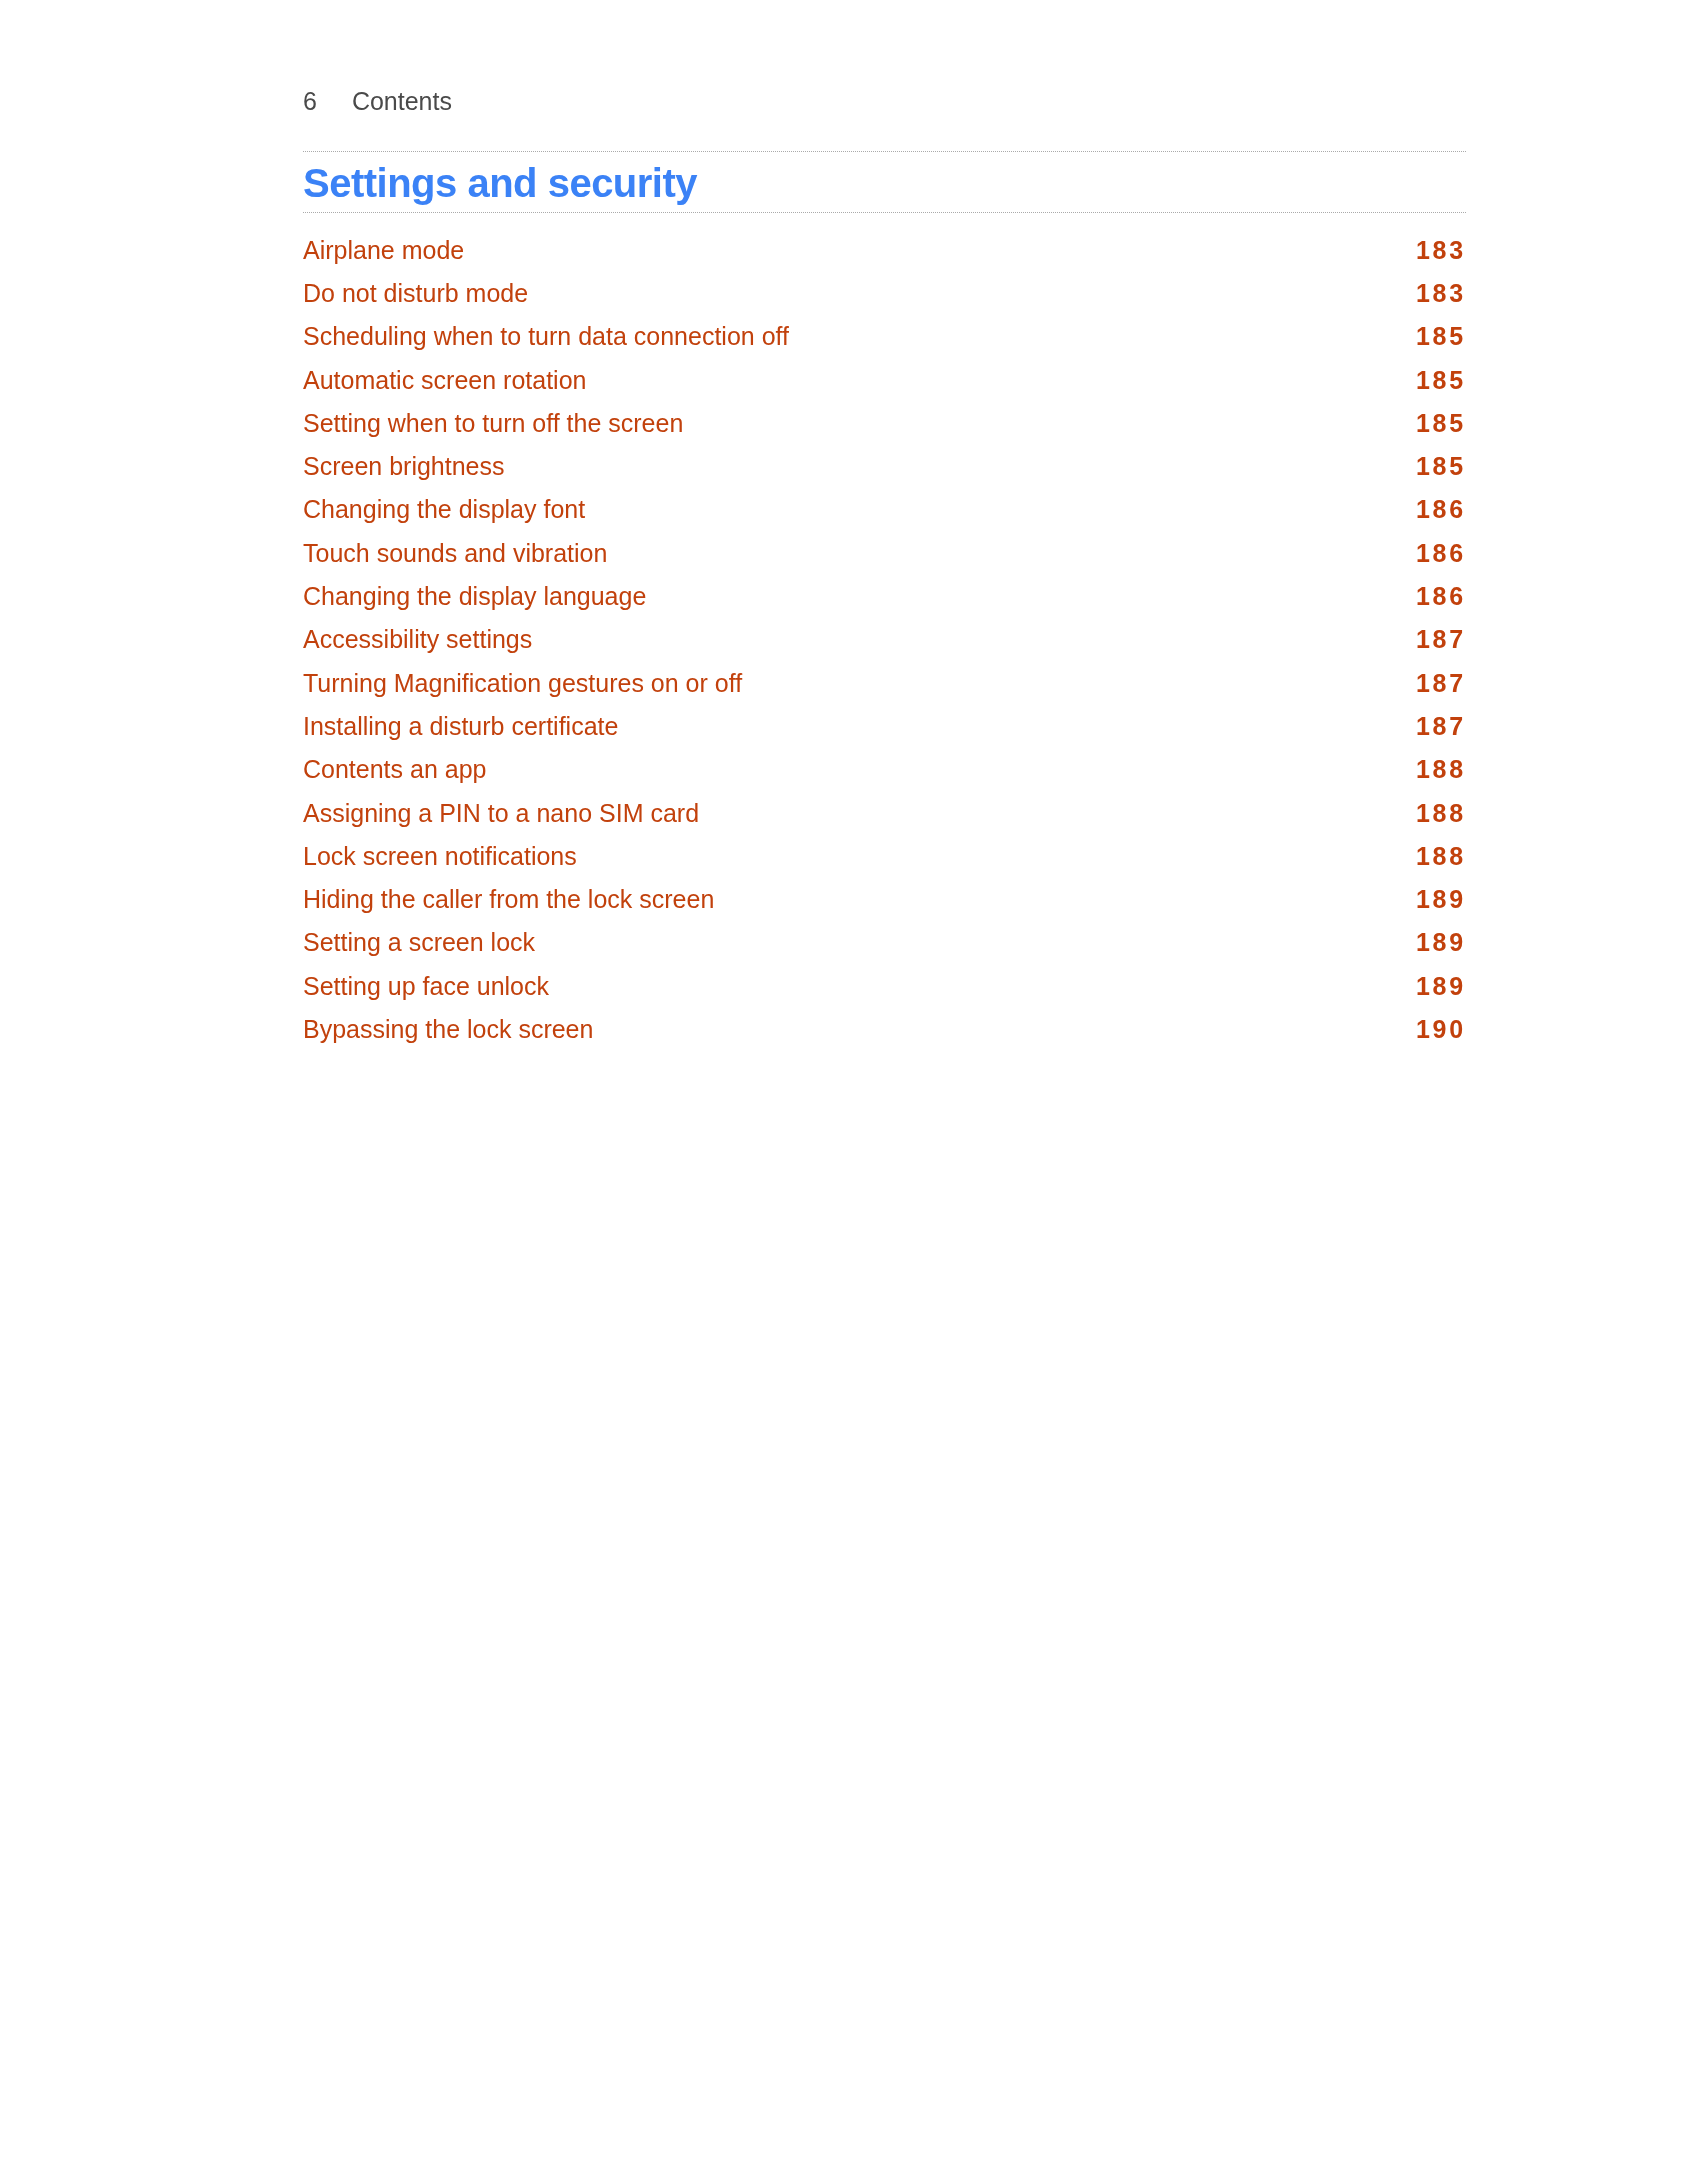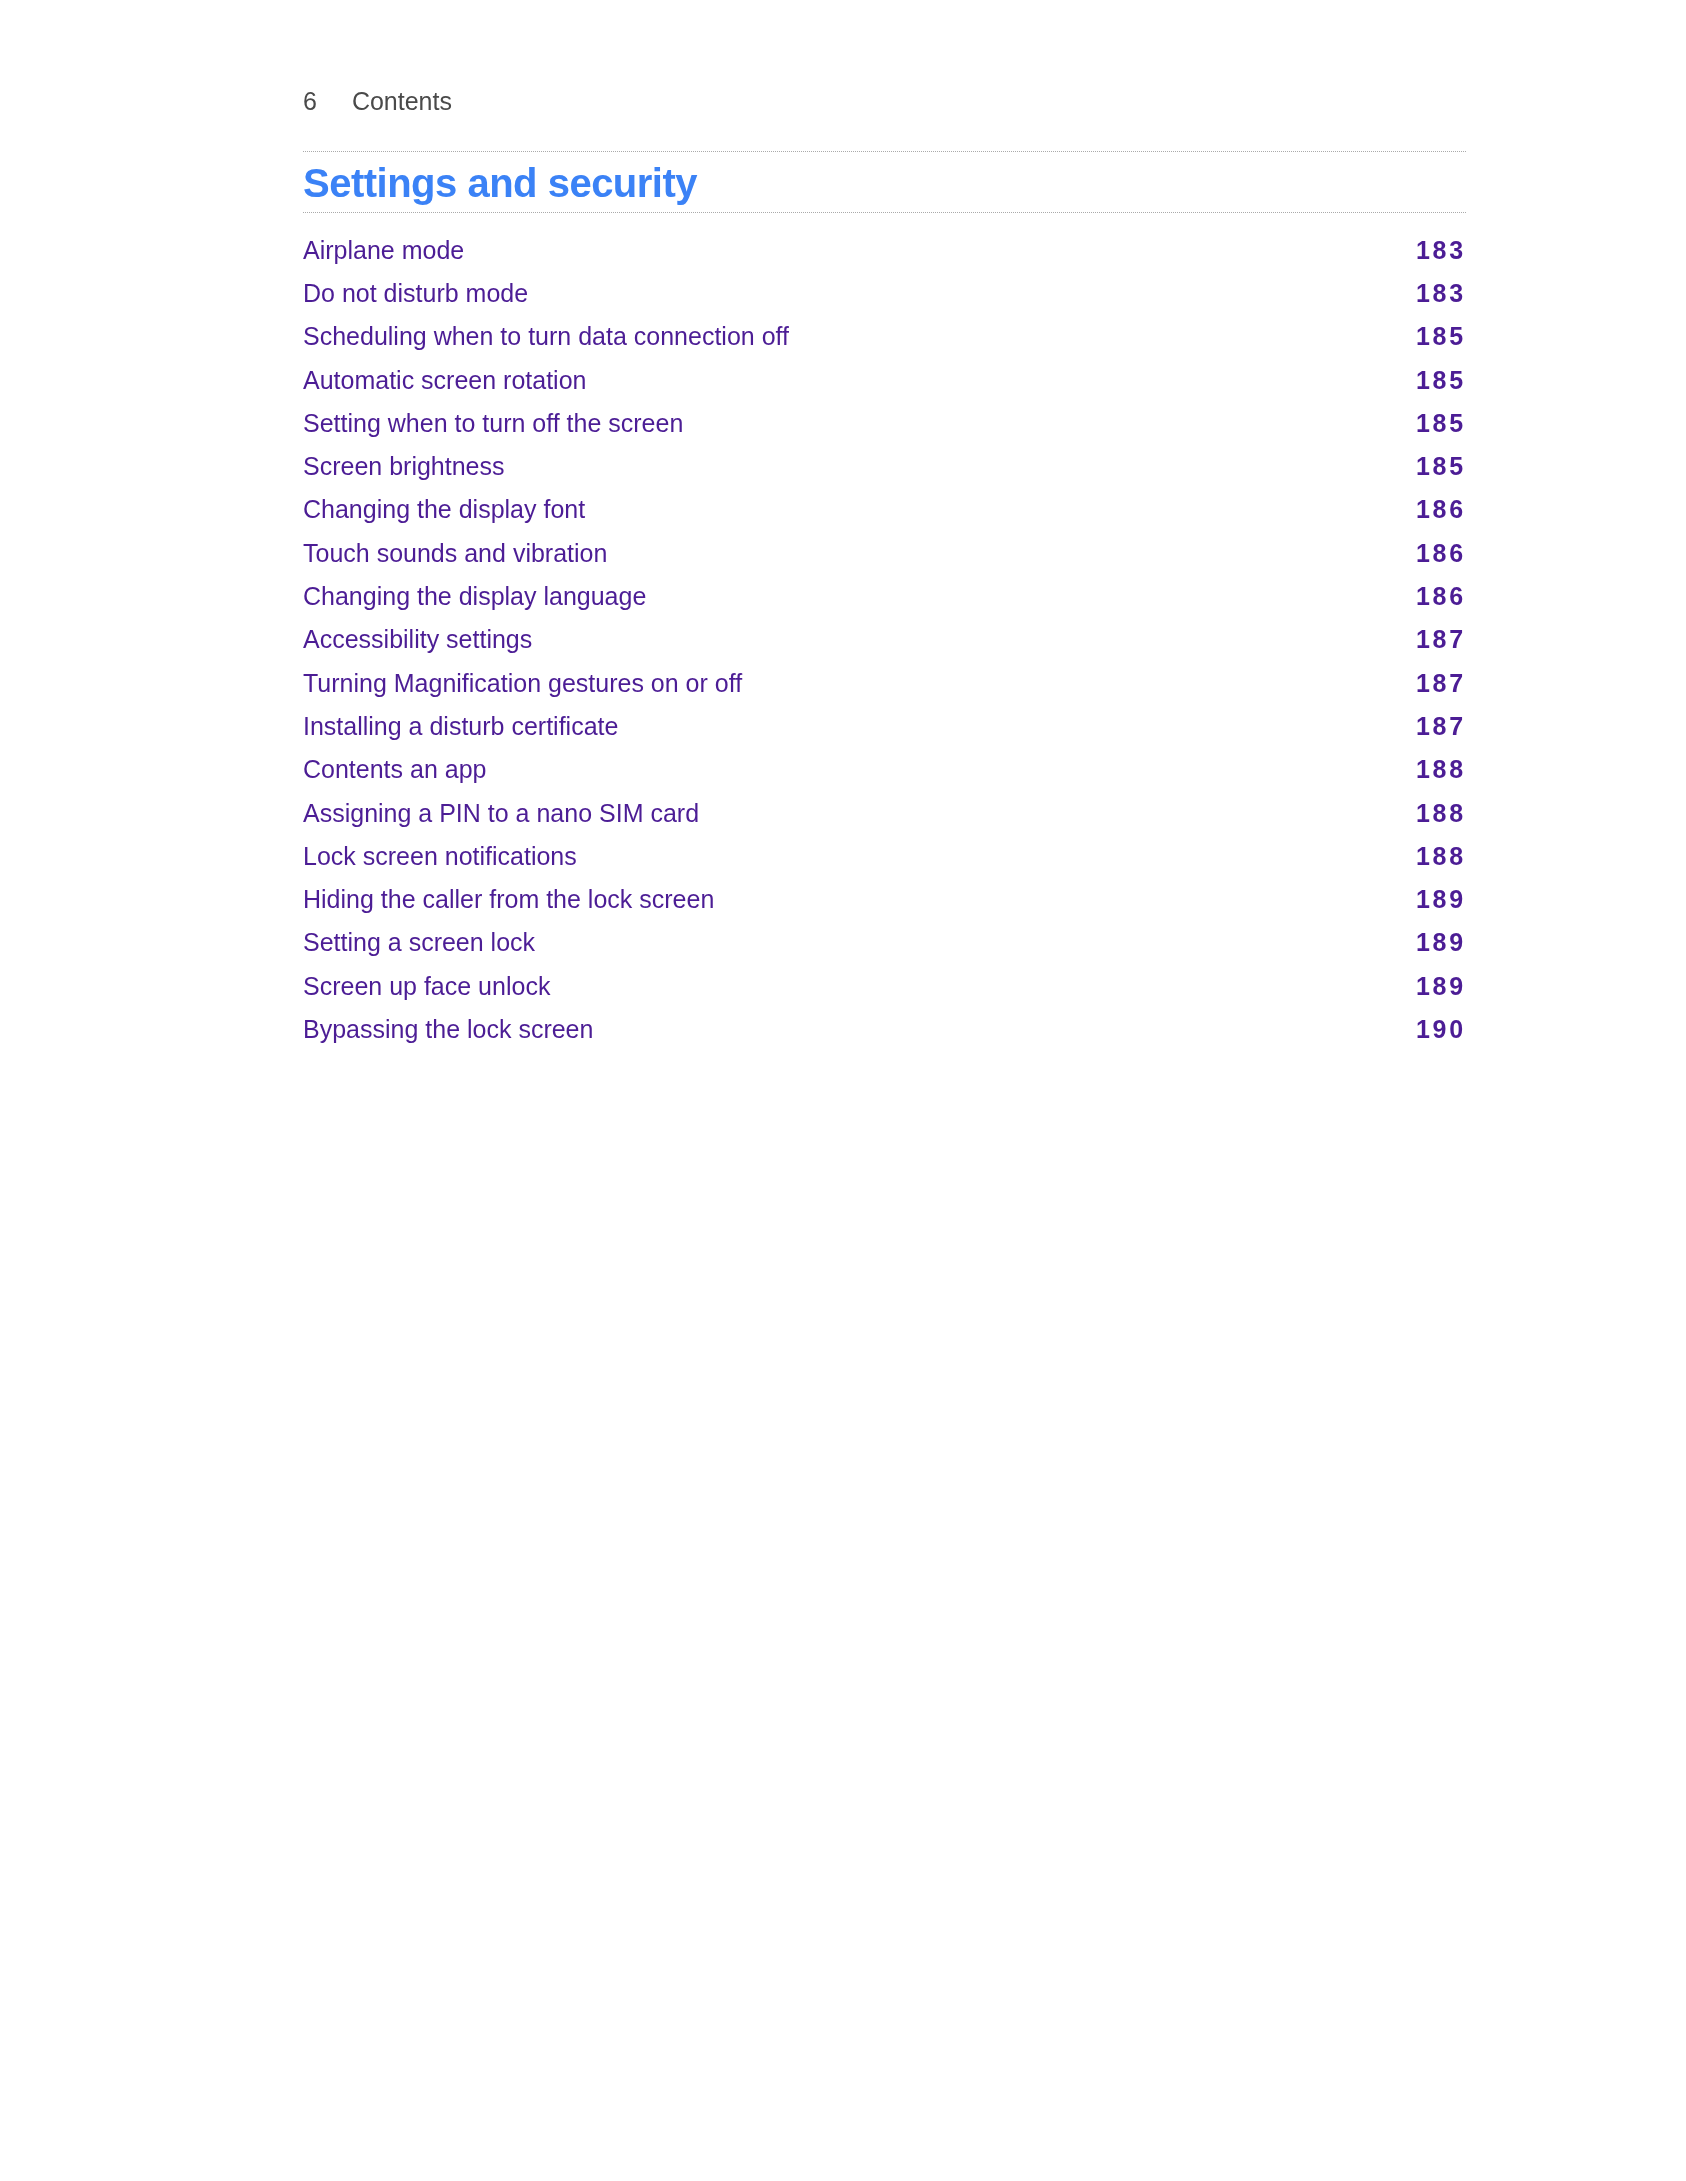--- a/index.html
+++ b/index.html
@@ -36,21 +36,21 @@
     .section-block { margin-bottom: 33px; }
     .entries {
       margin-top: 20px;
     }
     .toc-row {
       display: flex;
       justify-content: space-between;
       align-items: baseline;
       font-size: 25px;
       line-height: 1.4;
-      color: #4c1d95;
+      color: #c2410c;
       margin-bottom: 8.3px;
     }
     .toc-row .label { font-weight: 400; }
     .toc-row .page {
       font-weight: 700;
       letter-spacing: 2.8px;
       font-variant-numeric: tabular-nums;
       text-align: right;
     }
     .section-only { margin-bottom: 18.4px; }
@@ -131,21 +131,21 @@
         </div>
         <div class="toc-row">
           <span class="label">Hiding the caller from the lock screen</span>
           <span class="page">189</span>
         </div>
         <div class="toc-row">
           <span class="label">Setting a screen lock</span>
           <span class="page">189</span>
         </div>
         <div class="toc-row">
-          <span class="label">Screen up face unlock</span>
+          <span class="label">Setting up face unlock</span>
           <span class="page">189</span>
         </div>
         <div class="toc-row">
           <span class="label">Bypassing the lock screen</span>
           <span class="page">190</span>
         </div>
       </div>
     </div>
   </div>
 

